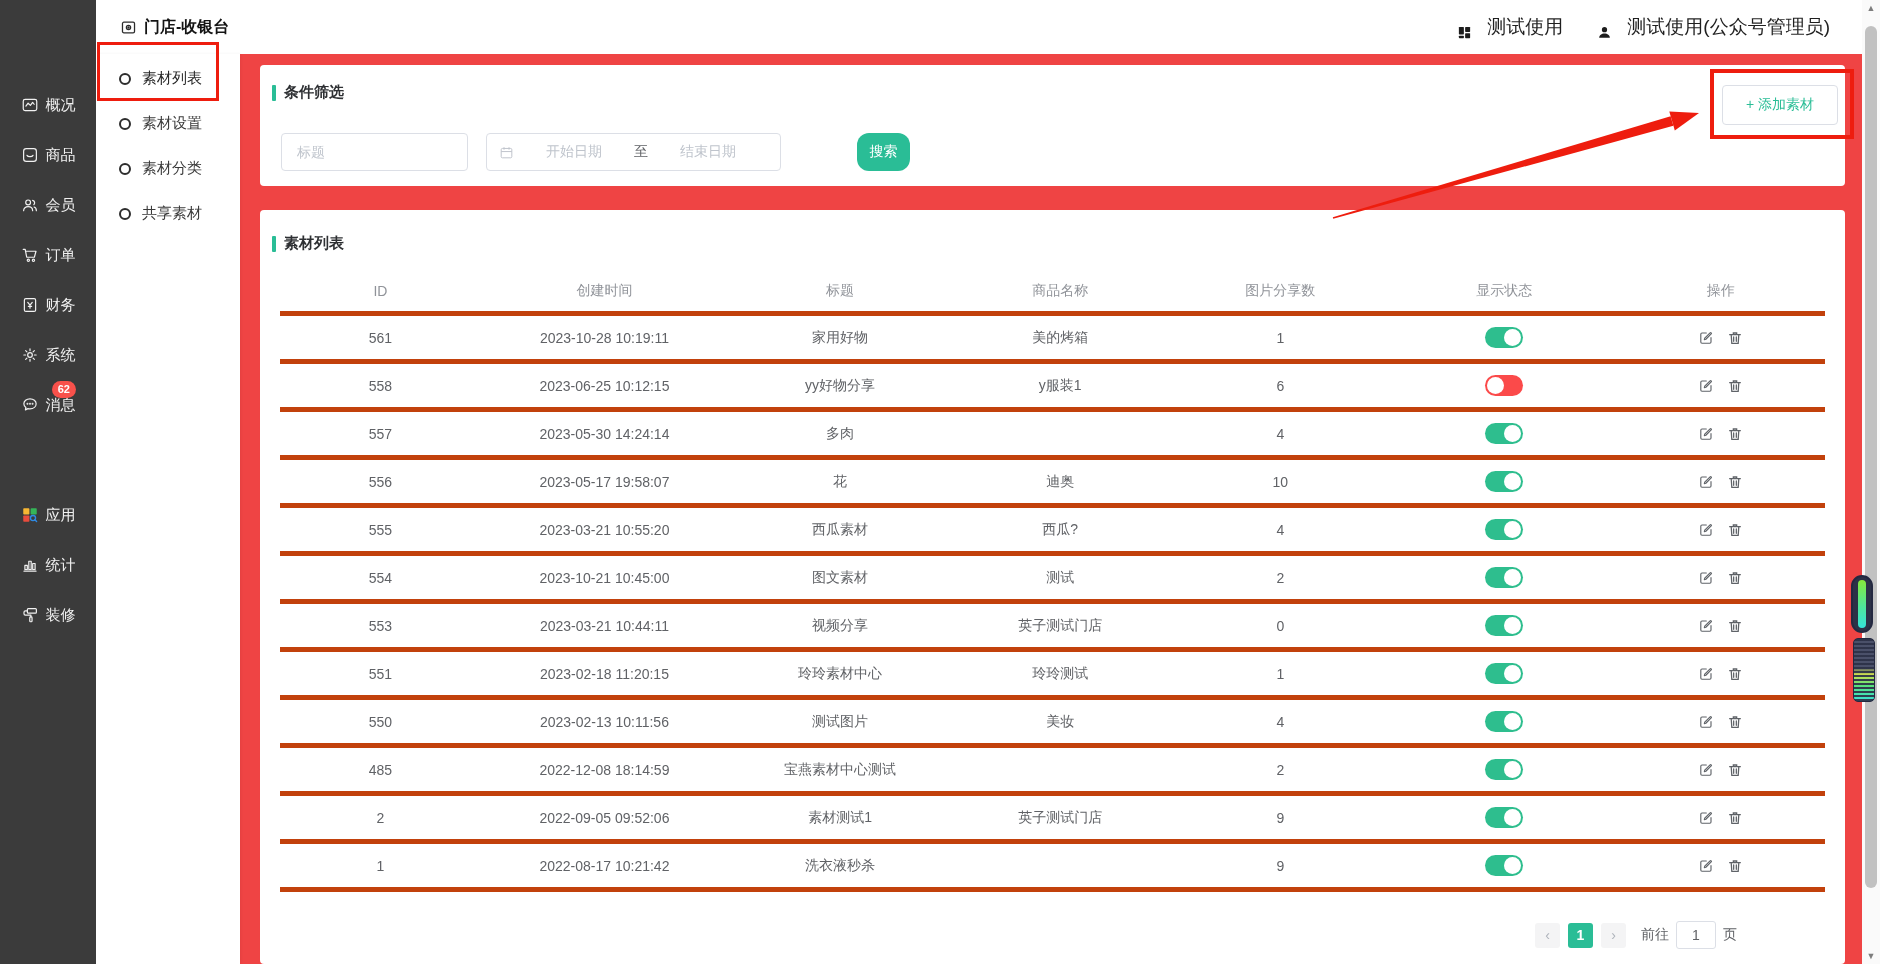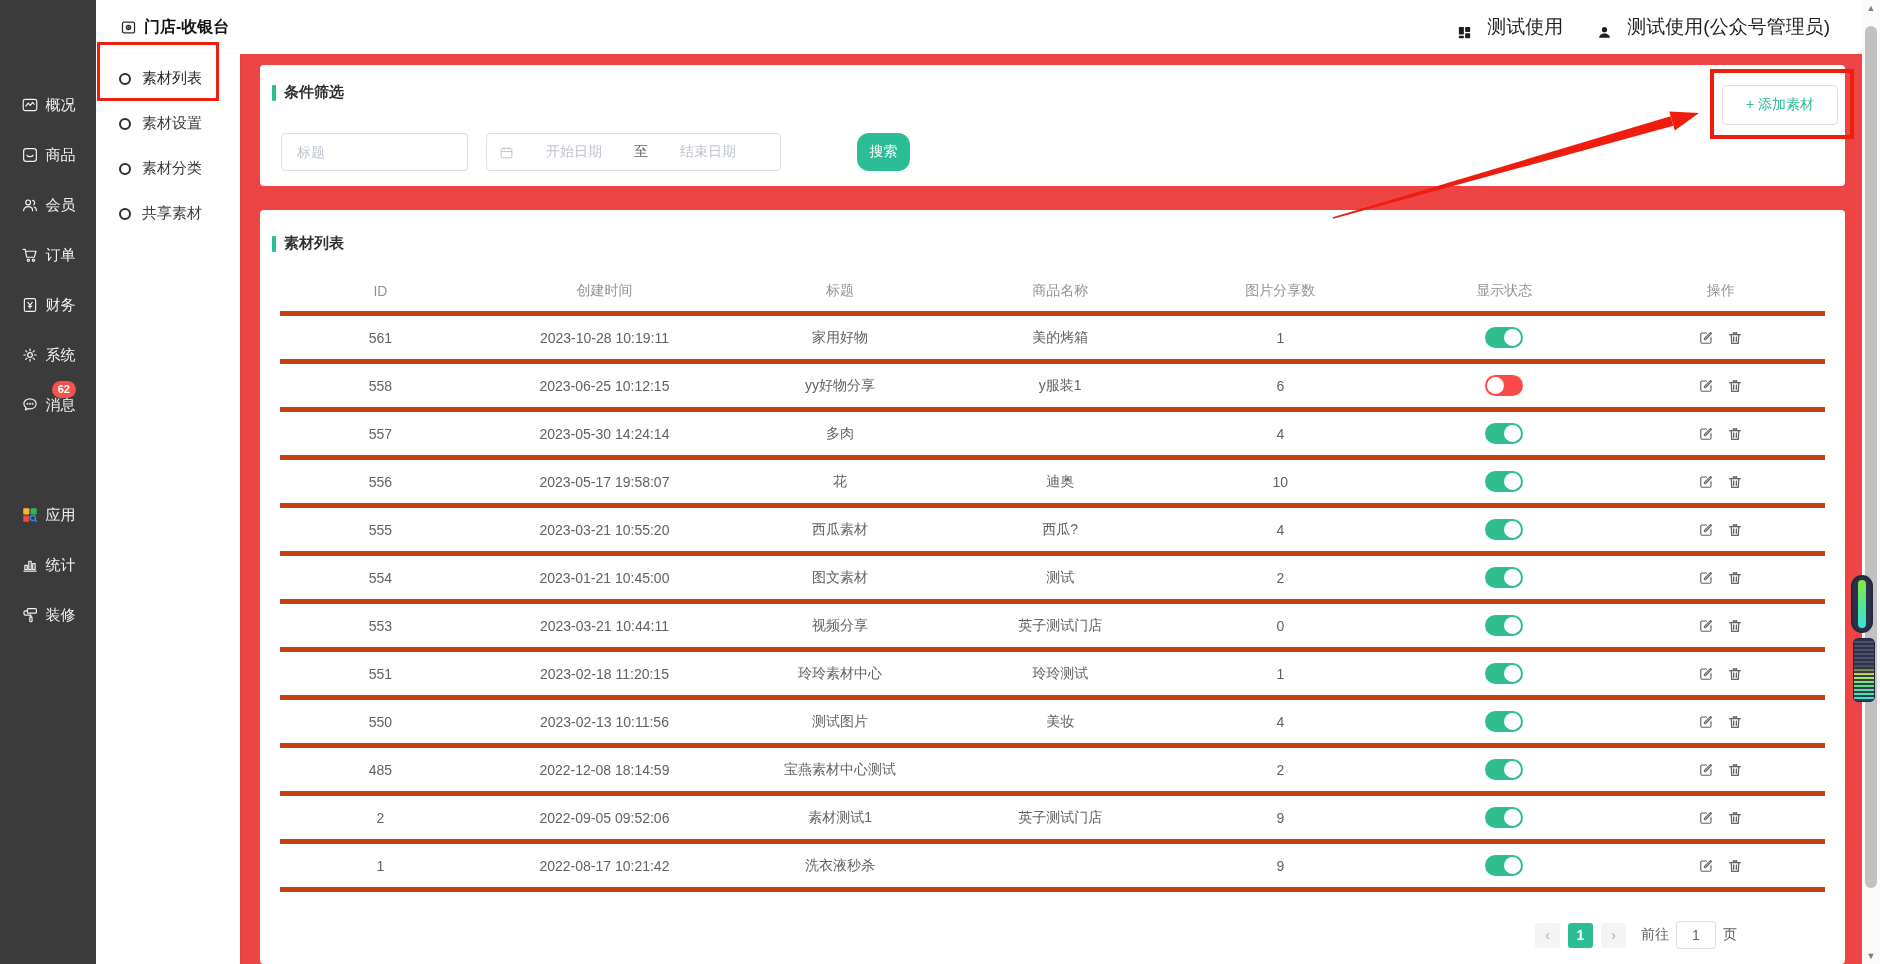--- a/index.html
+++ b/index.html
@@ -438,21 +438,21 @@
                 <svg viewBox="0 0 24 24" fill="none" stroke="currentColor" stroke-width="1.9" stroke-linecap="round">
                   <path d="M4 7h16M9.5 7V4.5h5V7"></path>
                   <path d="M6.3 7l.9 13h9.6l.9-13"></path>
                   <path d="M10 10.5v6.5M14 10.5v6.5"></path>
                 </svg>
               </span>
             </div>
           </div>
           <div class="trow body">
             <div class="td">554</div>
-            <div class="td">2023-01-21 10:45:00</div>
+            <div class="td">2023-10-21 10:45:00</div>
             <div class="td">图文素材</div>
             <div class="td">测试</div>
             <div class="td">2</div>
             <div class="td">
               <div class="toggle on">
                 <span class="knob"></span>
               </div>
             </div>
             <div class="td ops">
               <span class="icn op">

